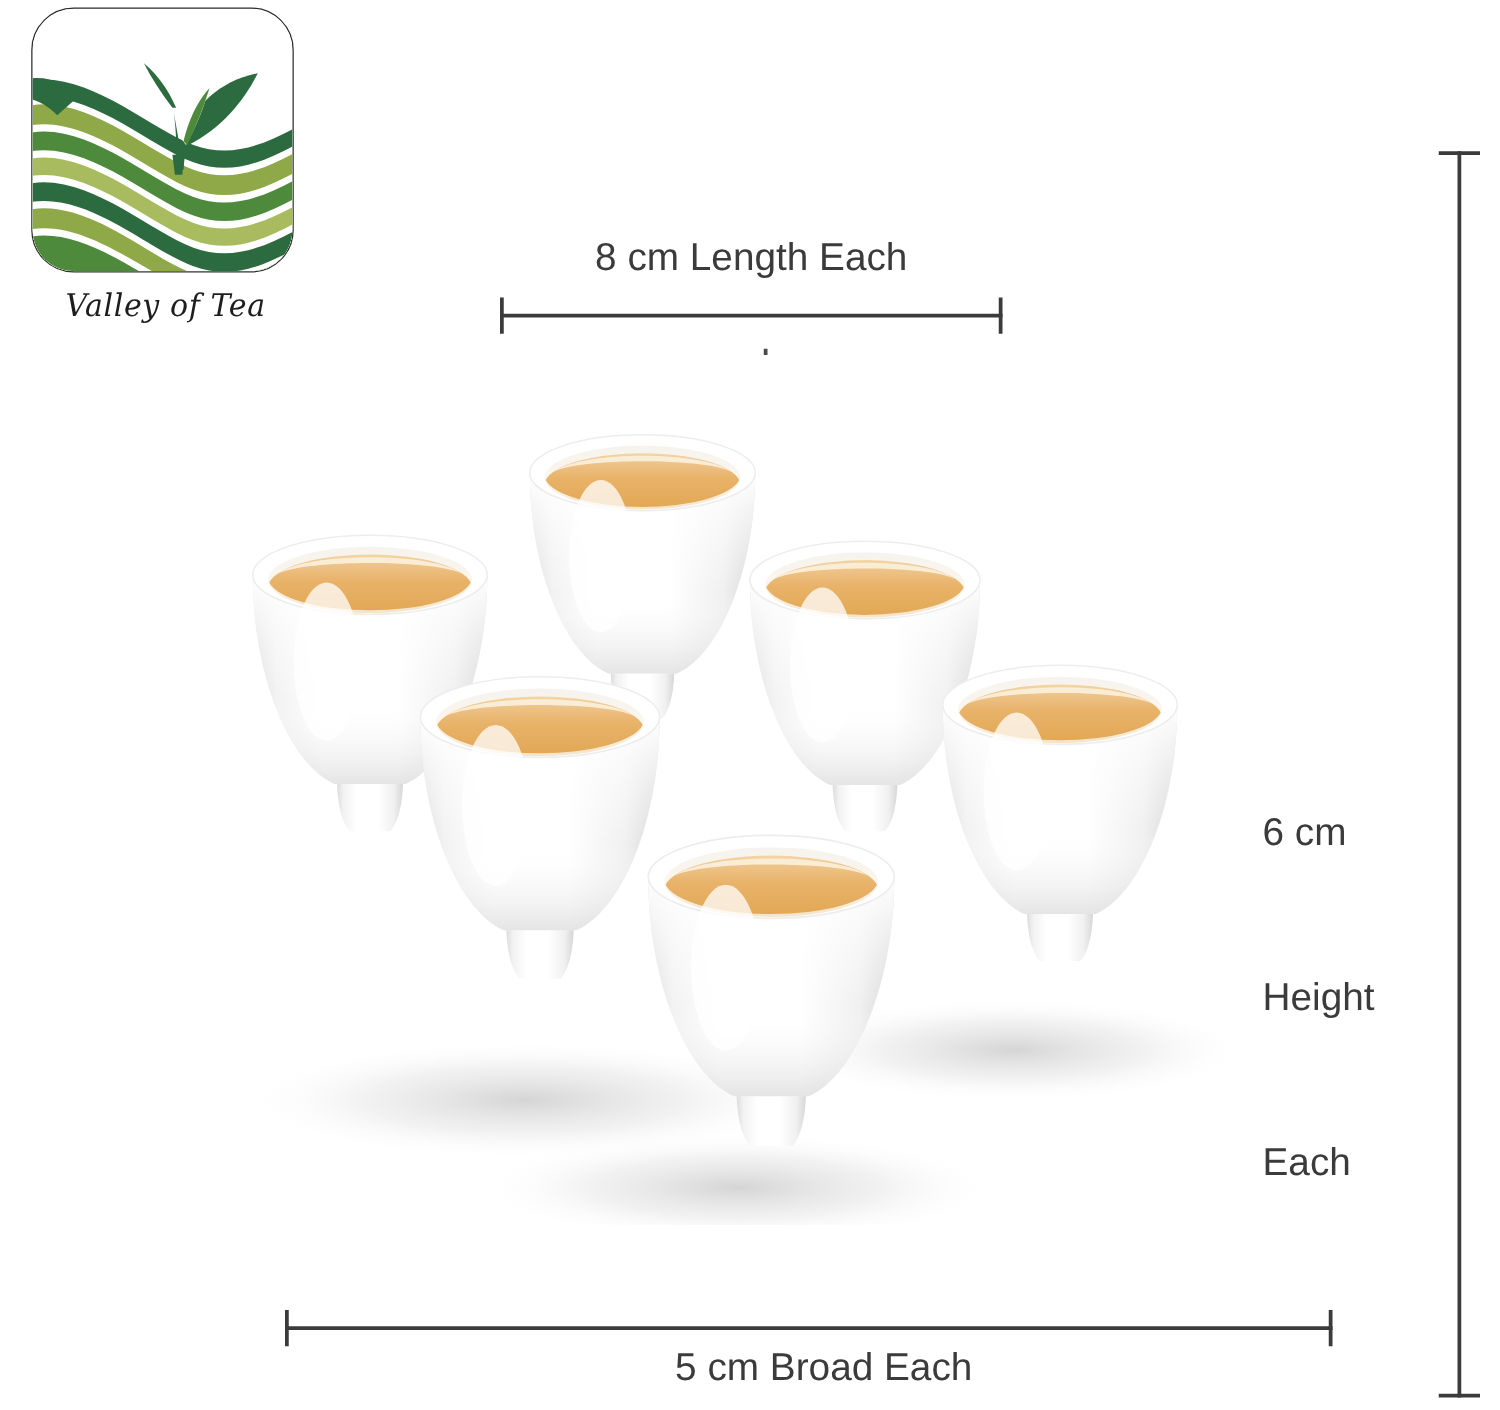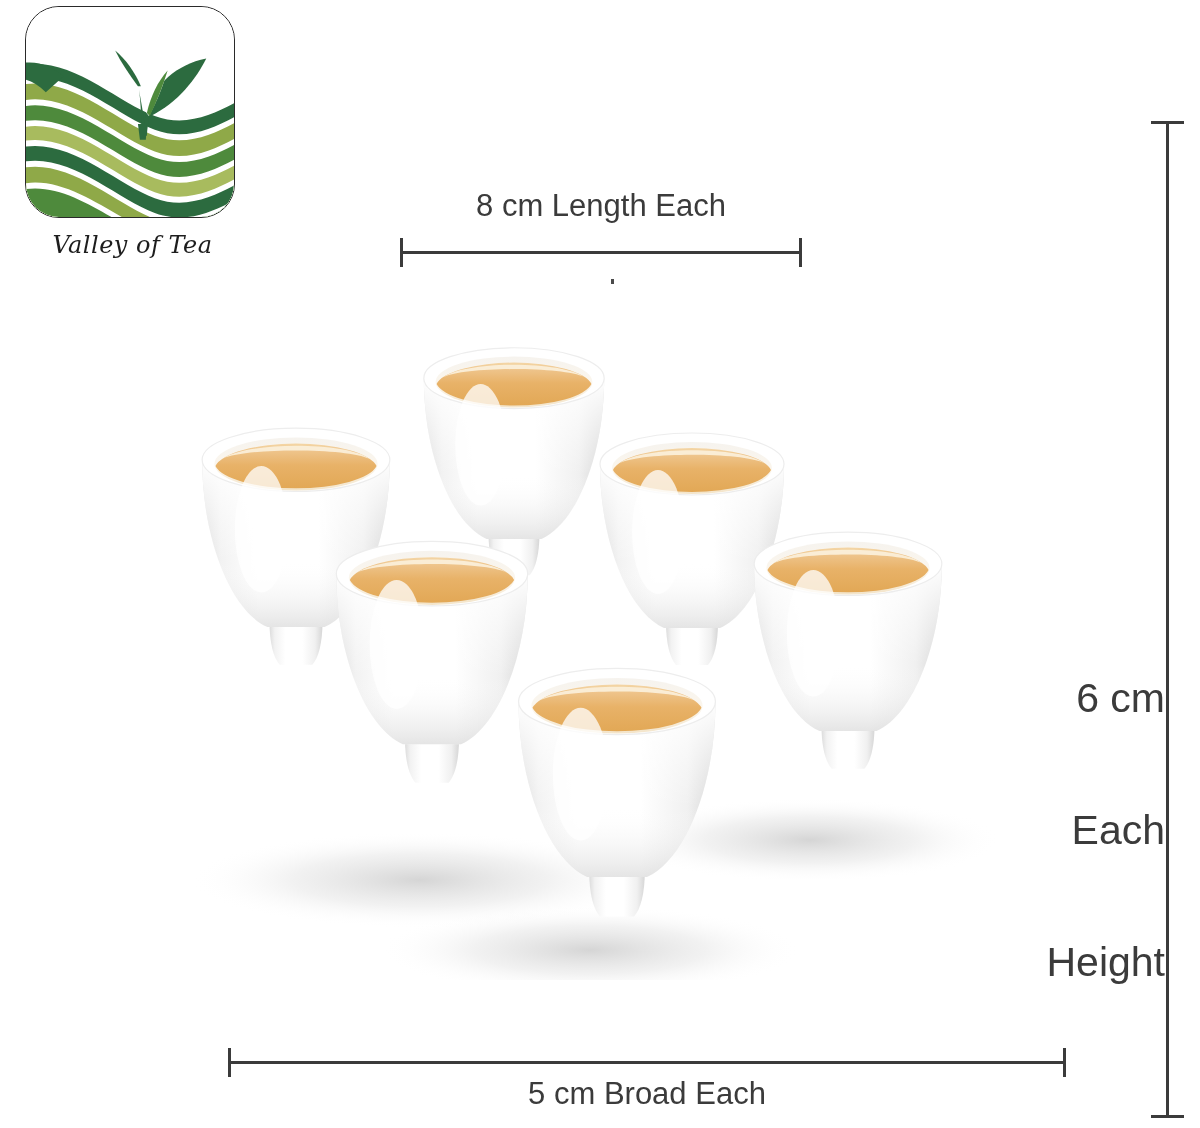--- a/index.html
+++ b/index.html
@@ -55,36 +55,36 @@
   #dim-bottom-line {
     position:absolute; left:228px; top:1061px; width:838px; height:3px;
     background:#3b3b3b;
   }
   #dim-bottom-line .cap {
     position:absolute; top:-13px; width:3px; height:29px; background:#3b3b3b;
   }
   #dim-bottom-line .cap.left  { left:0; }
   #dim-bottom-line .cap.right { right:0; }
   #dim-bottom-label {
-    left:228px; top:1076px; width:838px;
+    left:240px; top:1076px; width:838px;
     text-align:center; font-size:31px;
   }
 
   #dim-right-line {
     position:absolute; left:1166px; top:121px; width:3px; height:997px;
     background:#3b3b3b;
   }
   #dim-right-line .cap {
     position:absolute; left:-15px; width:33px; height:3px; background:#3b3b3b;
   }
   #dim-right-line .cap.top    { top:0; }
   #dim-right-line .cap.bottom { bottom:0; }
   #dim-right-label {
-    left:1010px; top:588px; width:155px;
-    text-align:right; font-size:41px; line-height:44px;
+    left:1010px; top:556px; width:155px;
+    text-align:left; font-size:31px; line-height:44px;
   }
 
   
   #cups-scene {
     position:absolute; left:120px; top:320px;
     width:930px; height:660px;
   }
   #cups-scene svg { display:block; width:100%; height:100%; }
 </style>
 </head>
@@ -232,21 +232,21 @@
     </g>
   </svg>
 </div>
 
 <div id="dim-right-line">
   <span class="cap top"></span>
   <span class="cap bottom"></span>
 </div>
 <div class="dim-label" id="dim-right-label">
   <div>6 cm</div>
+  <div>Height</div>
   <div>Each</div>
-  <div>Height</div>
 </div>
 
 <div id="dim-bottom-line">
   <span class="cap left"></span>
   <span class="cap right"></span>
 </div>
 <div class="dim-label" id="dim-bottom-label">5 cm Broad Each</div>
 
 </body></html>

